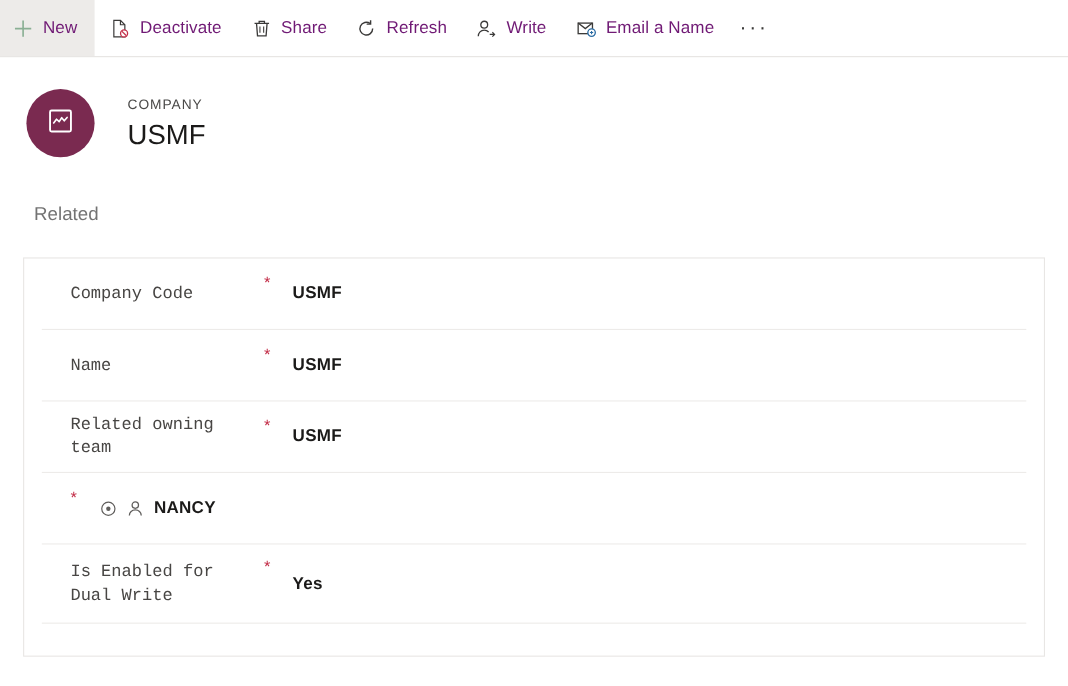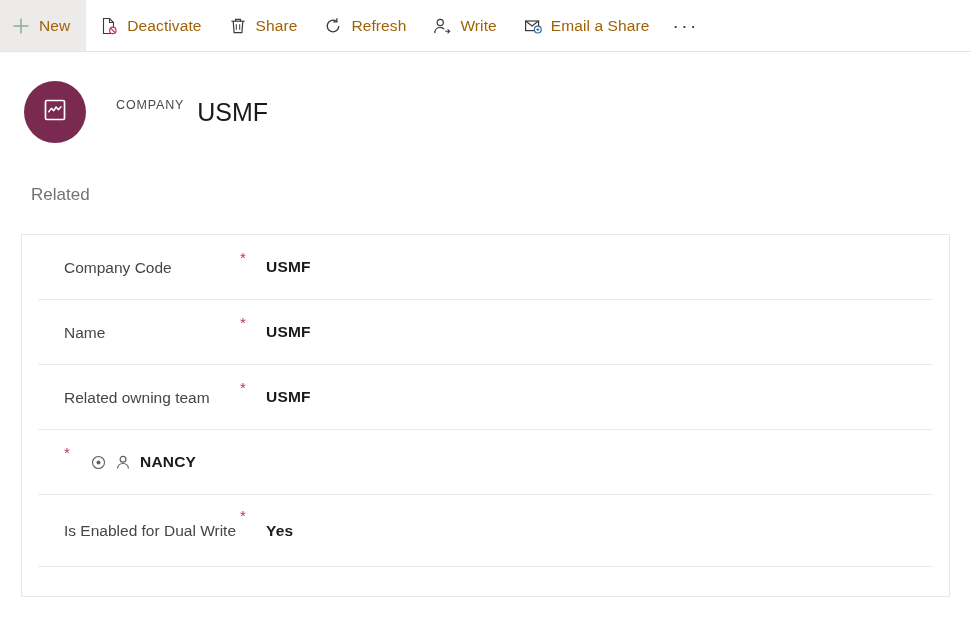--- a/index.html
+++ b/index.html
@@ -35,21 +35,21 @@
     cursor: default;
     white-space: nowrap;
   }
   .cmd-btn.first {
     background: #edebe9;
     padding-left: 11px;
     padding-right: 16px;
   }
   .cmd-label {
     font-size: 15.5px;
-    color: #a16207;
+    color: #701a75;
     letter-spacing: .1px;
   }
   .cmd-icon {
     width: 20px;
     height: 20px;
     display: inline-flex;
     align-items: center;
     justify-content: center;
     flex: none;
   }
@@ -80,23 +80,22 @@
     border-radius: 50%;
     background: #7a2a50;
     display: flex;
     align-items: center;
     justify-content: center;
     flex: none;
   }
   .record-text {
     margin-left: 30px;
     display: flex;
-    flex-direction: row;
+    flex-direction: column;
     justify-content: center;
-    gap: 13px;
   }
   .record-kicker {
     font-size: 12.5px;
     letter-spacing: .85px;
     color: #4b4a49;
     text-transform: uppercase;
     line-height: 16px;
     margin-bottom: 5px;
   }
   .record-title {
@@ -155,20 +154,21 @@
     padding-left: 26px;
   }
   .form-row.tall { height: 72px; }
   .form-row.last { border-bottom: 1px solid #edebe9; }
   .field-label {
     width: 176px;
     flex: none;
     font-size: 15.5px;
     color: #484644;
     line-height: 21px;
+    font-family: Liberation Mono, monospace;
   }
   .req-star {
     width: 26px;
     flex: none;
     color: #c4314b;
     font-size: 15px;
     align-self: flex-start;
     margin-top: 14px;
     text-align: left;
   }
@@ -260,21 +260,21 @@
 
   <div class="cmd-btn">
     <span class="cmd-icon">
       <svg width="20" height="20" viewBox="0 0 20 20">
         <rect x="2.6" y="5" width="13" height="9.6" fill="none" stroke="#3b3a39" stroke-width="1.2"></rect>
         <path d="M2.6 5l6.5 5 6.4-5" fill="none" stroke="#3b3a39" stroke-width="1.2"></path>
         <circle cx="14.8" cy="13.6" r="3.4" fill="#fff" stroke="#2b6ca3" stroke-width="1.2"></circle>
         <path d="M13.3 13.6h3M14.8 12.1v3" stroke="#2b6ca3" stroke-width="1"></path>
       </svg>
     </span>
-    <span class="cmd-label">Email a Share</span>
+    <span class="cmd-label">Email a Name</span>
   </div>
 
   <div class="overflow-dots">···</div>
 </div>
 
 <div class="record-header">
   <div class="avatar">
     <span>
       <svg width="26" height="26" viewBox="0 0 26 26">
         <rect x="3.5" y="3.5" width="19" height="19" rx="1.4" fill="none" stroke="#ffffff" stroke-width="1.7"></rect>

